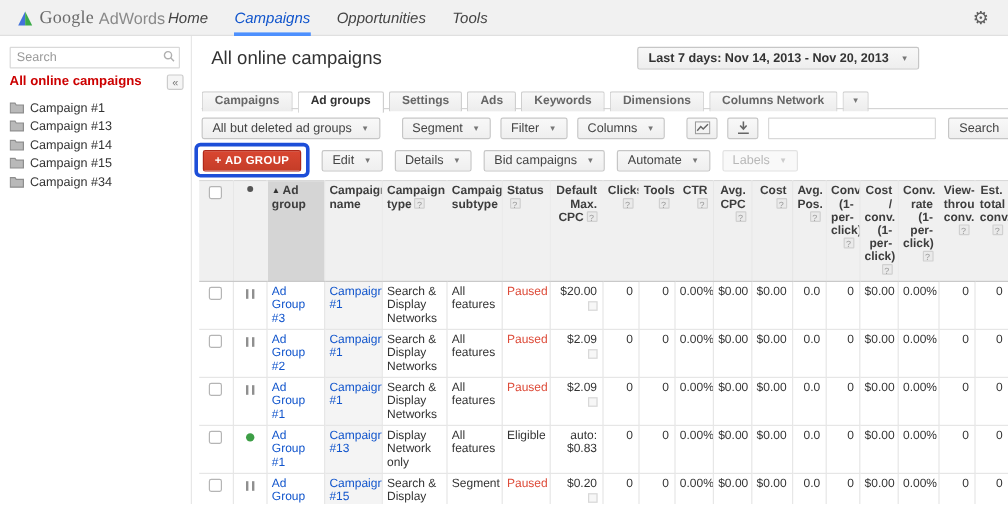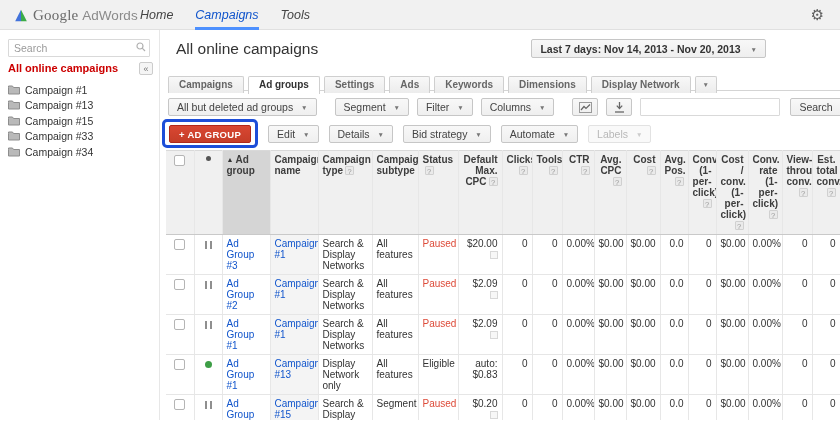--- a/index.html
+++ b/index.html
@@ -117,20 +117,21 @@
       <svg width="14" height="13" viewBox="0 0 24 22">
         <path d="M12 1 L2 21 L12 21 Z" fill="#4272db"></path>
         <path d="M12 1 L22 21 L12 21 Z" fill="#3bab48"></path>
       </svg>
       <span class="g">Google</span>
       <span class="aw">AdWords</span>
     </div>
     <nav class="topnav" id="topnav">
         <span class="nav-item">Home</span>
         <span class="nav-item active">Campaigns</span>
+        <span class="nav-item">Opportunities</span>
         <span class="nav-item">Tools</span>
       </nav>
     <span class="gear">⚙</span>
   </header>
 
   <aside class="sidebar">
     <div class="searchbox">
       <input type="text" placeholder="Search" style="">
       <svg class="mag" width="10" height="10" viewBox="0 0 10 10">
         <circle cx="4" cy="4" r="3" fill="none" stroke="#b0b0b0" stroke-width="1.2"></circle>
@@ -151,45 +152,45 @@
         <li class="camp-item">
           <svg width="12" height="10" viewBox="0 0 12 10">
             <path d="M0.5 2.5 L0.5 9 L11.5 9 L11.5 2.5 L5.5 2.5 L4.5 1 L0.5 1 Z" fill="#b9b9b9" stroke="#8d8d8d" stroke-width="1"></path>
           </svg>
           <span class="camp-label">Campaign #13</span>
         </li>
         <li class="camp-item">
           <svg width="12" height="10" viewBox="0 0 12 10">
             <path d="M0.5 2.5 L0.5 9 L11.5 9 L11.5 2.5 L5.5 2.5 L4.5 1 L0.5 1 Z" fill="#b9b9b9" stroke="#8d8d8d" stroke-width="1"></path>
           </svg>
-          <span class="camp-label">Campaign #15</span>
+          <span class="camp-label">Campaign #14</span>
         </li>
         <li class="camp-item">
           <svg width="12" height="10" viewBox="0 0 12 10">
             <path d="M0.5 2.5 L0.5 9 L11.5 9 L11.5 2.5 L5.5 2.5 L4.5 1 L0.5 1 Z" fill="#b9b9b9" stroke="#8d8d8d" stroke-width="1"></path>
           </svg>
-          <span class="camp-label">Campaign #33</span>
+          <span class="camp-label">Campaign #15</span>
         </li>
         <li class="camp-item">
           <svg width="12" height="10" viewBox="0 0 12 10">
             <path d="M0.5 2.5 L0.5 9 L11.5 9 L11.5 2.5 L5.5 2.5 L4.5 1 L0.5 1 Z" fill="#b9b9b9" stroke="#8d8d8d" stroke-width="1"></path>
           </svg>
           <span class="camp-label">Campaign #34</span>
         </li>
       </ul>
   </aside>
 
   <main class="content">
     <h1 class="page-title">All online campaigns</h1>
     <button class="date-btn">
       <span>Last 7 days: Nov 14, 2013 - Nov 20, 2013</span>
       <span class="caret">▼</span>
     </button>
 
-    <div class="tabs" id="tabs"><span class="tab">Campaigns</span><span class="tab active">Ad groups</span><span class="tab">Settings</span><span class="tab">Ads</span><span class="tab">Keywords</span><span class="tab">Dimensions</span><span class="tab">Display Network</span><span class="tab more"><span class="caret">▼</span></span></div>
+    <div class="tabs" id="tabs"><span class="tab">Campaigns</span><span class="tab active">Ad groups</span><span class="tab">Settings</span><span class="tab">Ads</span><span class="tab">Keywords</span><span class="tab">Dimensions</span><span class="tab">Columns Network</span><span class="tab more"><span class="caret">▼</span></span></div>
 
     <div class="toolbar">
       <button class="btn gap-lg">
         <span>All but deleted ad groups</span>
         <span class="caret">▼</span>
       </button>
       <button class="btn gap">
         <span>Segment</span>
         <span class="caret">▼</span>
       </button>
@@ -223,21 +224,21 @@
       </span>
       <button class="btn">
         <span>Edit</span>
         <span class="caret">▼</span>
       </button>
       <button class="btn">
         <span>Details</span>
         <span class="caret">▼</span>
       </button>
       <button class="btn">
-        <span>Bid strategy</span>
+        <span>Bid campaigns</span>
         <span class="caret">▼</span>
       </button>
       <button class="btn">
         <span>Automate</span>
         <span class="caret">▼</span>
       </button>
       <button class="btn disabled">
         <span>Labels</span>
         <span class="caret">▼</span>
       </button>

